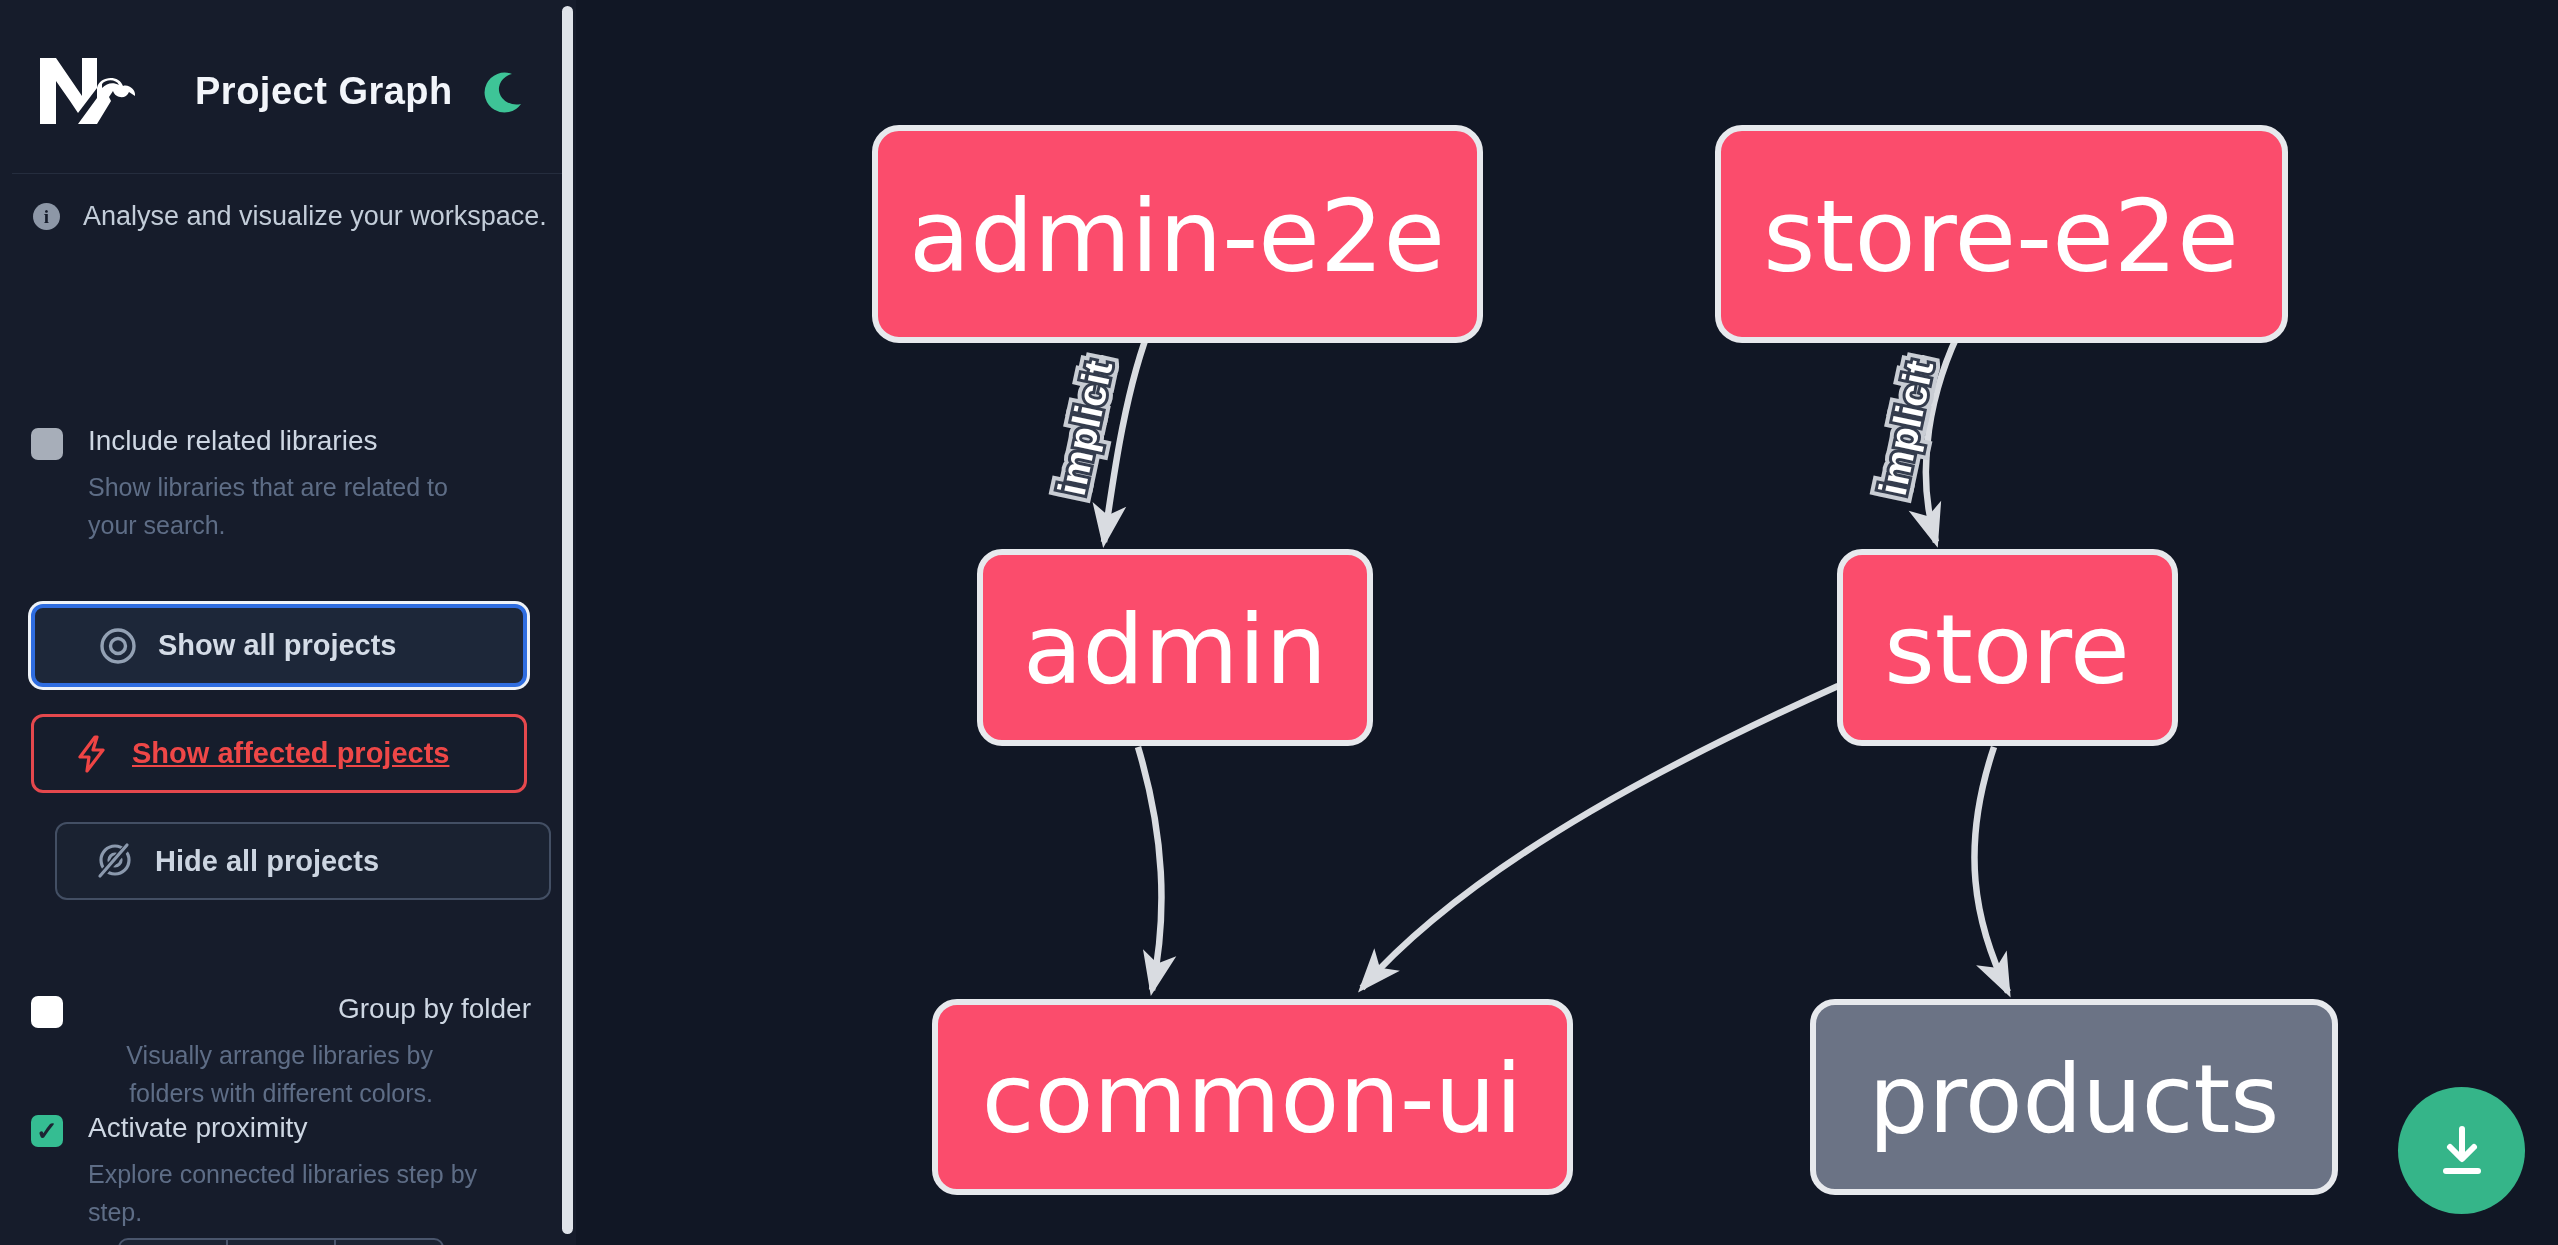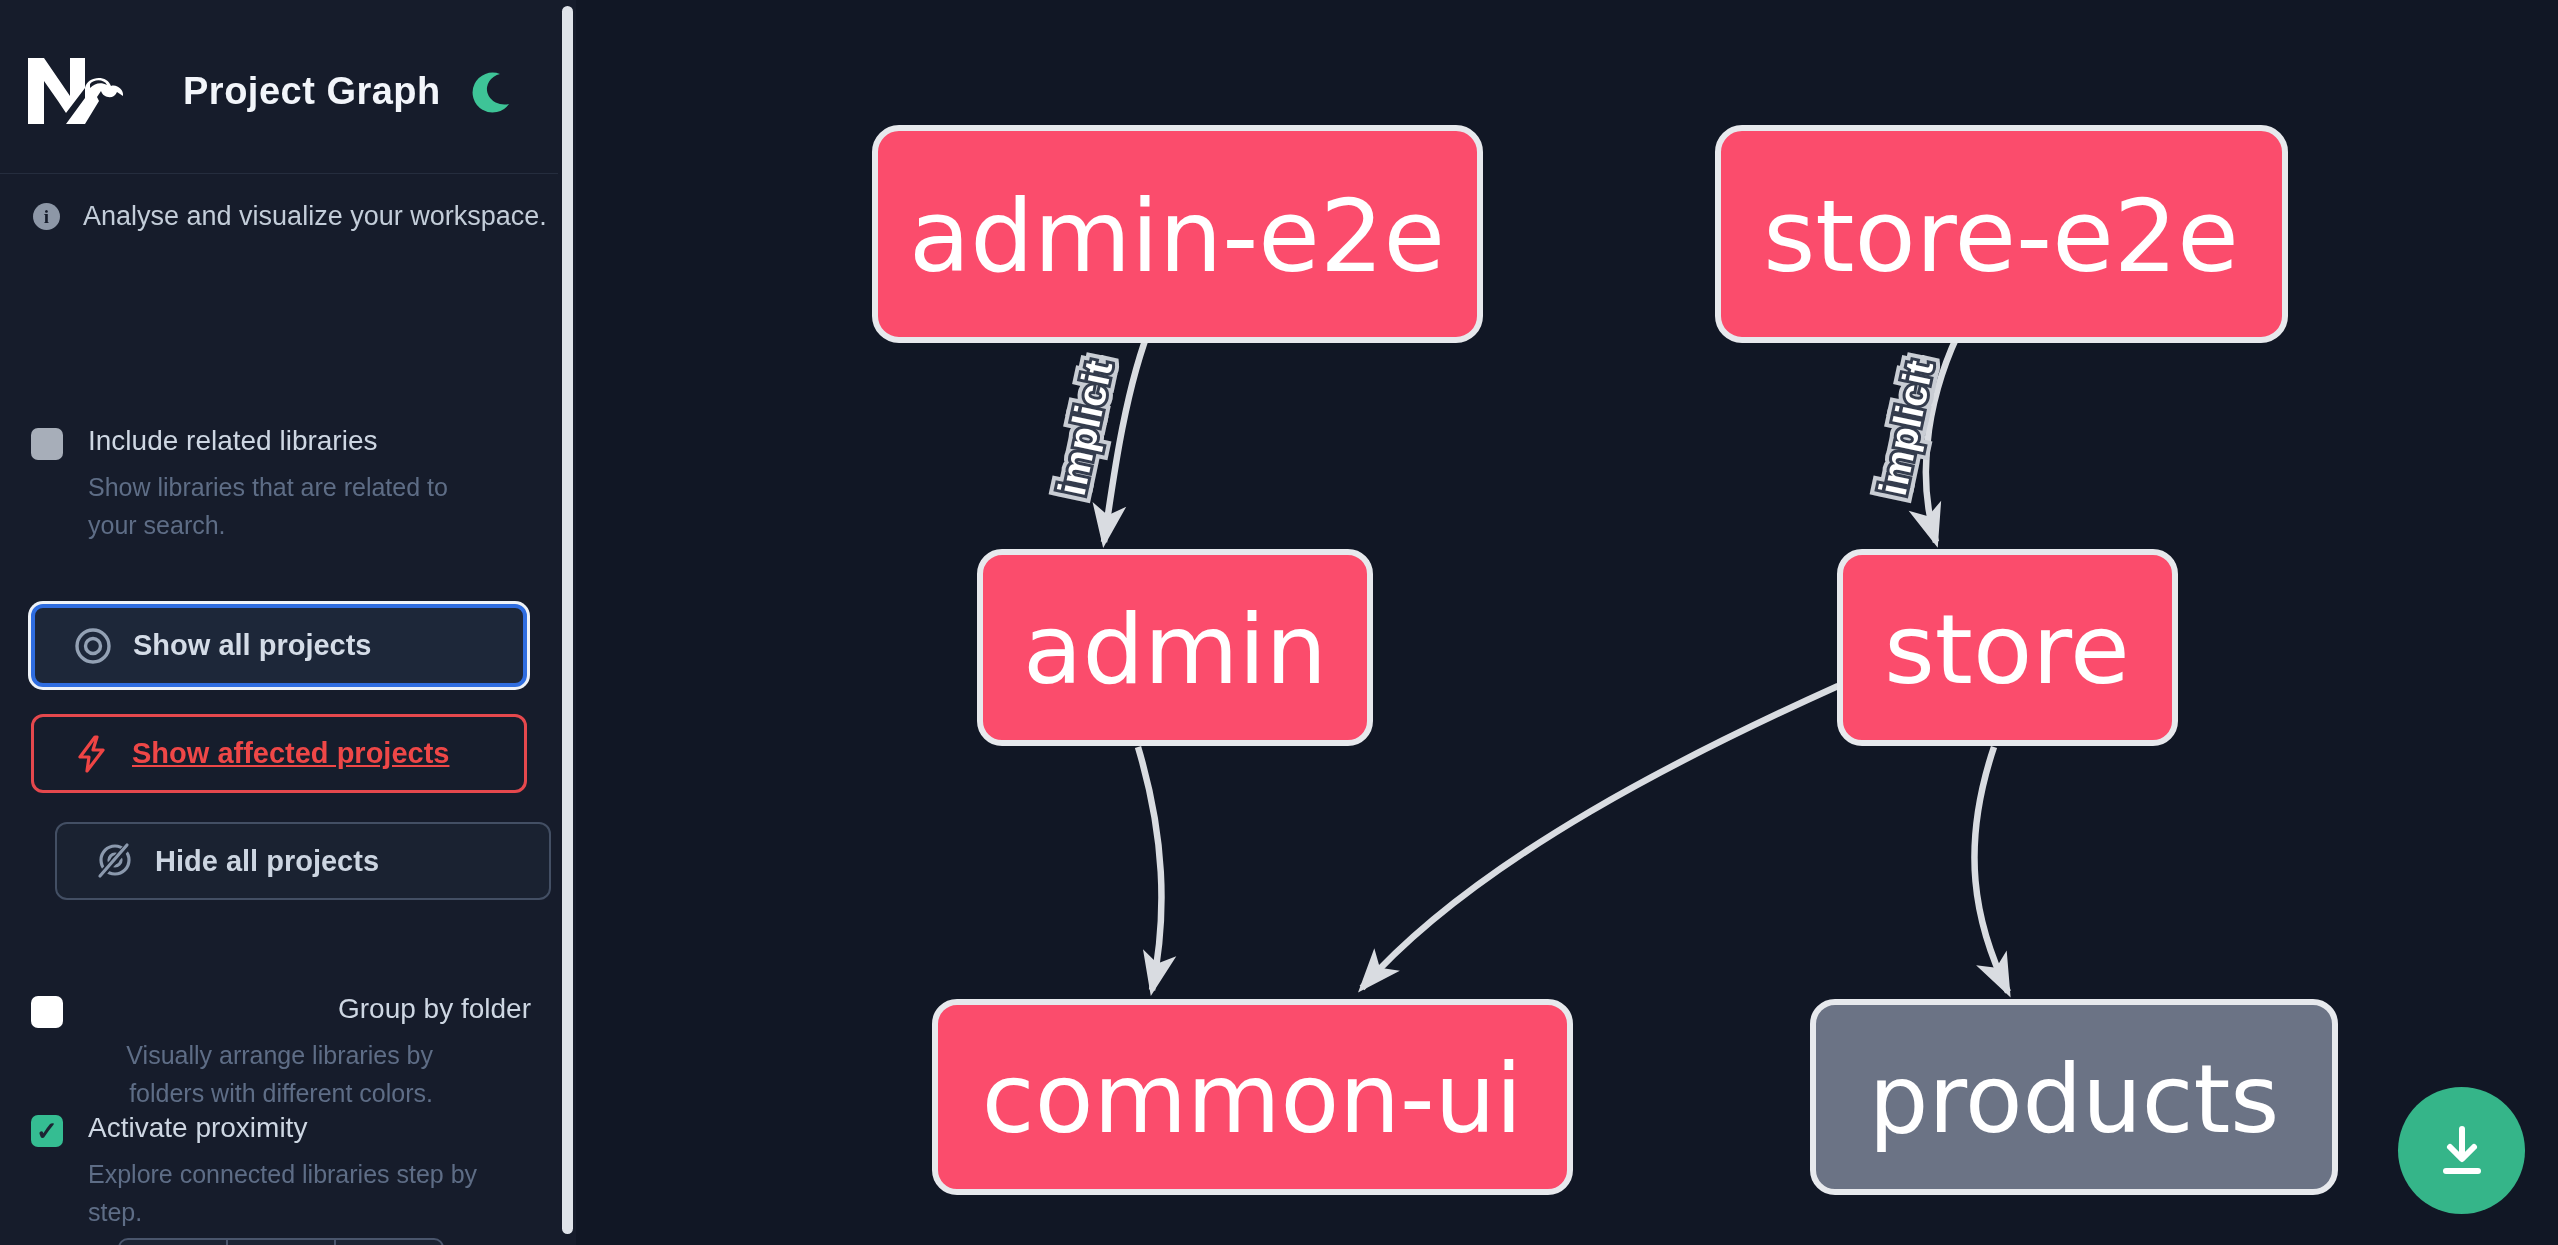--- a/index.html
+++ b/index.html
@@ -9,21 +9,21 @@
   
   .main{position:absolute;inset:0;background:#111725;}
   svg.graph{position:absolute;left:0;top:0;z-index:1;}
   .node-label{font-family:"DejaVu Sans",sans-serif;fill:#ffffff;font-weight:500;}
   .edge-label{font-family:"Liberation Sans",sans-serif;font-weight:700;font-size:39px;}
 
   
   .sidebar{position:absolute;left:0;top:0;width:576px;height:1245px;background:#161c2b;z-index:2;}
   .sb-scroll{position:absolute;right:3px;top:6px;width:11px;height:1228px;border-radius:6px;background:#dfe3e9;}
 
-  .sb-header{position:absolute;left:0;top:0;width:558px;height:173px;border-bottom:1px solid #252d3e;}
+  .sb-header{position:absolute;left:12px;top:0;width:558px;height:173px;border-bottom:1px solid #252d3e;}
   .logo{position:absolute;left:28px;top:58px;width:96px;height:66px;}
   .app-title{position:absolute;left:183px;top:70px;font-size:38px;font-weight:700;color:#f2f5fa;letter-spacing:.5px;}
   .moon{position:absolute;left:470px;top:72px;width:40px;height:42px;}
 
   .info-row{position:absolute;left:33px;top:201px;display:flex;align-items:center;gap:23px;}
   .info-badge{width:27px;height:27px;border-radius:50%;background:#8d97a7;color:#161c2b;
               font-size:19px;font-weight:700;display:flex;align-items:center;justify-content:center;
               font-family:"Liberation Serif",serif;}
   .tagline{font-size:27px;color:#c3cdd9;}
 
@@ -41,21 +41,21 @@
   .cbx.white{background:#ffffff;}
   .cbx.checked{background:#35bd92;color:#1d2433;font-size:26px;font-weight:700;
                display:flex;align-items:center;justify-content:center;}
   .toggle .lbl{margin-left:57px;font-size:28px;font-weight:400;color:#ced7e3;line-height:1.15;}
   .toggle .desc{margin-left:57px;margin-top:11px;font-size:25px;color:#5e6d86;line-height:1.53;width:390px;}
 
   .btn{position:absolute;left:31px;width:496px;border-radius:12px;display:flex;align-items:center;
        box-sizing:border-box;cursor:pointer;}
   .btn .btxt{font-size:29px;font-weight:700;}
   .btn-show-all{top:604px;height:83px;background:#1d2739;border:4px solid #2f6de0;
-                box-shadow:0 0 0 3px #eef2f7;}
+                box-shadow:0 0 0 3px #eef2f7;padding-left:25px;}
   .btn-show-all .btxt{color:#d4dce7;}
   .btn-affected{top:714px;height:79px;background:#161d2c;border:3px solid #e5484d;}
   .btn-affected .btxt{color:#ef4747;text-decoration:underline;}
   .btn-hide{top:822px;height:78px;background:#1a2231;border:2px solid #434f64;margin-left:24px;}
   .btn-hide .btxt{color:#ccd5e1;}
   .bicon{width:40px;height:40px;margin:0 20px 0 38px;flex:none;}
 
   .seg{position:absolute;left:118px;top:1238px;width:326px;height:40px;border:2px solid #49556c;
        border-radius:10px;background:#1c2434;display:flex;box-sizing:border-box;}
   .seg .s{flex:1;border-right:2px solid #49556c;}

